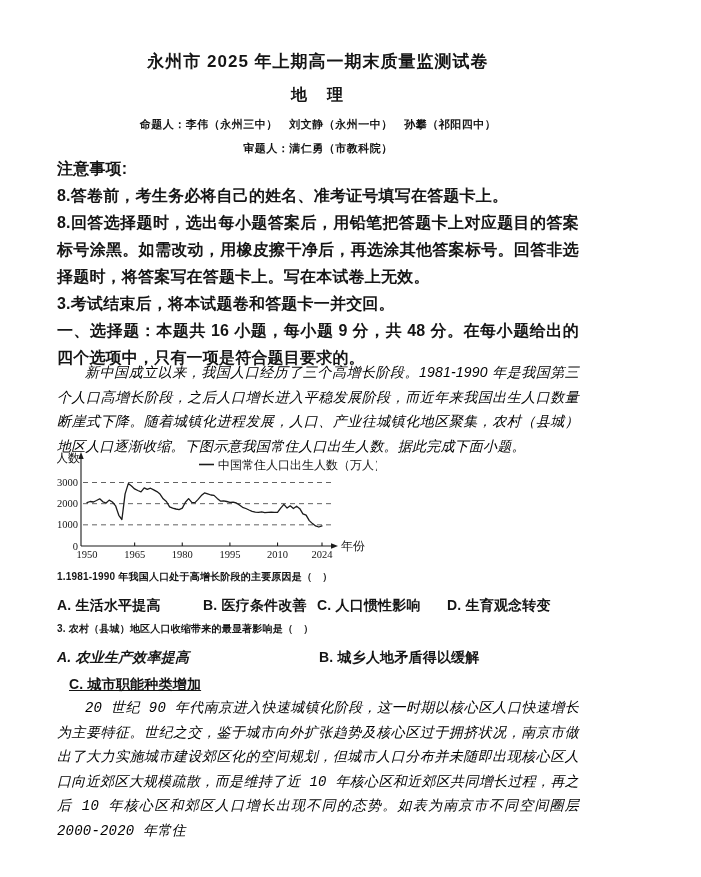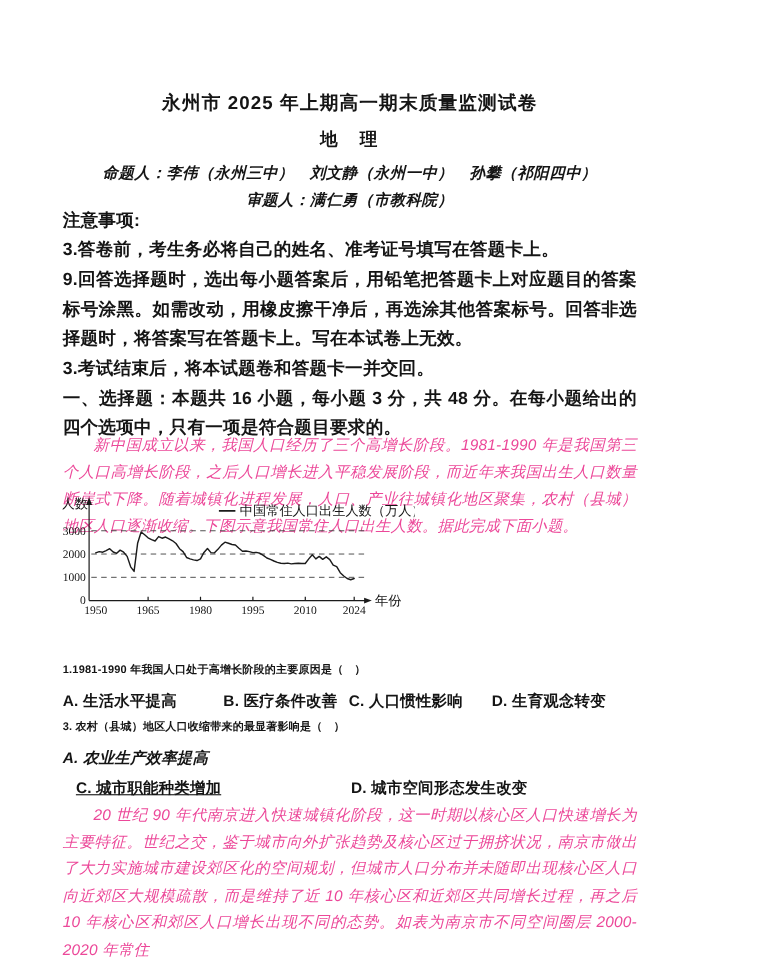--- a/index.html
+++ b/index.html
@@ -2,29 +2,29 @@
 <html><head>
 <meta charset="utf-8">
 <style>
   html,body{margin:0;padding:0;}
   body{
     width:701px;height:877px;background:#ffffff;color:#151515;
     font-family:"Liberation Sans","DejaVu Sans",sans-serif;
     position:relative;overflow:hidden;
   }
   .abs{position:absolute;}
-  .col{left:57px;width:522px;margin-top:32px;}
+  .col{left:57px;width:522px;}
   .center{text-align:center;}
   .bold{font-weight:700;}
   .body-text{font-size:16px;line-height:27px;text-align:justify;letter-spacing:0.2px;}
   .passage{font-size:14px;line-height:24.5px;font-style:italic;text-align:justify;
-           text-indent:28px;letter-spacing:0.2px;color:#ec4899;}
+           text-indent:28px;letter-spacing:0.2px;color:#000000;}
   .doc-title{font-size:17px;letter-spacing:1px;}
   .doc-subject{font-size:16px;letter-spacing:2px;}
-  .doc-people{font-size:14px;letter-spacing:0.5px;font-style:italic;}
+  .doc-people{font-size:11px;letter-spacing:0.5px;}
   .stem{font-size:10px;letter-spacing:0.2px;white-space:nowrap;}
   .optrow{height:20px;}
   .opt{position:absolute;top:0;font-size:14px;white-space:nowrap;letter-spacing:0.2px;text-align:right;}
   
   #chart-svg{position:absolute;left:57px;top:449px;width:320px;height:121px;}
   #chart-svg .axis{stroke:#1b1b1b;stroke-width:1.1;fill:none;}
   #chart-svg .grid{stroke:#3a3a3a;stroke-width:0.8;stroke-dasharray:5 4;fill:none;}
   #chart-svg .series{stroke:#1b1b1b;stroke-width:1.3;fill:none;stroke-linejoin:round;stroke-linecap:round;}
   #chart-svg .tick{font:10.5px "Liberation Serif","DejaVu Serif",serif;fill:#151515;}
   #chart-svg .cjk{font:12px "Liberation Sans","DejaVu Sans",sans-serif;fill:#151515;}
@@ -39,27 +39,27 @@
   <div class="abs col center bold doc-title" style="top:50px;">永州市 2025 年上期高一期末质量监测试卷</div>
 
   <div class="abs col center bold doc-subject" style="top:85px;">地　理</div>
 
   <div class="abs col center bold doc-people" style="top:117px;">命题人：李伟（永州三中）　刘文静（永州一中）　孙攀（祁阳四中）</div>
 
   <div class="abs col center bold doc-people" style="top:141px;">审题人：满仁勇（市教科院）</div>
 
   <div class="abs col bold body-text" style="top:155px;">注意事项:</div>
 
-  <div class="abs col bold body-text" style="top:182px;">3.答卷前，考生务必将自己的姓名、准考证号填写在答题卡上。</div>
+  <div class="abs col bold body-text" style="top:182px;">8.答卷前，考生务必将自己的姓名、准考证号填写在答题卡上。</div>
 
-  <div class="abs col bold body-text" style="top:209px;">9.回答选择题时，选出每小题答案后，用铅笔把答题卡上对应题目的答案标号涂黑。如需改动，用橡皮擦干净后，再选涂其他答案标号。回答非选择题时，将答案写在答题卡上。写在本试卷上无效。</div>
+  <div class="abs col bold body-text" style="top:209px;">8.回答选择题时，选出每小题答案后，用铅笔把答题卡上对应题目的答案标号涂黑。如需改动，用橡皮擦干净后，再选涂其他答案标号。回答非选择题时，将答案写在答题卡上。写在本试卷上无效。</div>
 
   <div class="abs col bold body-text" style="top:290px;">3.考试结束后，将本试题卷和答题卡一并交回。</div>
 
-  <div class="abs col bold body-text" style="top:317px;">一、选择题：本题共 16 小题，每小题 3 分，共 48 分。在每小题给出的四个选项中，只有一项是符合题目要求的。</div>
+  <div class="abs col bold body-text" style="top:317px;">一、选择题：本题共 16 小题，每小题 9 分，共 48 分。在每小题给出的四个选项中，只有一项是符合题目要求的。</div>
 
   <div class="abs col passage" style="top:360px;">新中国成立以来，我国人口经历了三个高增长阶段。1981-1990 年是我国第三个人口高增长阶段，之后人口增长进入平稳发展阶段，而近年来我国出生人口数量断崖式下降。随着城镇化进程发展，人口、产业往城镇化地区聚集，农村（县城）地区人口逐渐收缩。下图示意我国常住人口出生人数。据此完成下面小题。</div>
 
   <svg id="chart-svg" viewBox="0 0 320 121">
     <g>
       <line class="axis" x1="24" y1="8" x2="24" y2="97"></line>
       <line class="axis" x1="24" y1="97" x2="275" y2="97"></line>
       <polygon class="arrow" points="24,3 21.3,10 26.7,10"></polygon>
       <polygon class="arrow" points="281,97 274,94.3 274,99.7"></polygon>
     </g>
@@ -100,22 +100,22 @@
     <span class="opt" style="left:0px;">A. 生活水平提高</span>
     <span class="opt" style="left:146px;">B. 医疗条件改善</span>
     <span class="opt" style="left:260px;">C. 人口惯性影响</span>
     <span class="opt" style="left:390px;">D. 生育观念转变</span>
   </div>
 
   <div class="abs col bold stem" style="top:622px;">3. 农村（县城）地区人口收缩带来的最显著影响是（　）</div>
 
   <div class="abs col bold optrow" style="top:649px;">
     <span class="opt" style="left:0px;font-style:italic;">A. 农业生产效率提高</span>
+    <span class="opt" style="left:262px;">B. 城乡人地矛盾得以缓解</span>
   </div>
 
   <div class="abs col bold optrow" style="top:676px;">
     <span class="opt" style="left:12px;text-decoration:underline;">C. 城市职能种类增加</span>
-    <span class="opt" style="left:262px;">D. 城市空间形态发生改变</span>
   </div>
 
-  <div class="abs col passage" style="top:696px;">20 世纪 90 年代南京进入快速城镇化阶段，这一时期以核心区人口快速增长为主要特征。世纪之交，鉴于城市向外扩张趋势及核心区过于拥挤状况，南京市做出了大力实施城市建设郊区化的空间规划，但城市人口分布并未随即出现核心区人口向近郊区大规模疏散，而是维持了近 10 年核心区和近郊区共同增长过程，再之后 10 年核心区和郊区人口增长出现不同的态势。如表为南京市不同空间圈层 2000-2020 年常住</div>
+  <div class="abs col passage" style="top:696px;font-family:Liberation Mono, monospace;">20 世纪 90 年代南京进入快速城镇化阶段，这一时期以核心区人口快速增长为主要特征。世纪之交，鉴于城市向外扩张趋势及核心区过于拥挤状况，南京市做出了大力实施城市建设郊区化的空间规划，但城市人口分布并未随即出现核心区人口向近郊区大规模疏散，而是维持了近 10 年核心区和近郊区共同增长过程，再之后 10 年核心区和郊区人口增长出现不同的态势。如表为南京市不同空间圈层 2000-2020 年常住</div>
 
 </div>
 
 </body></html>

